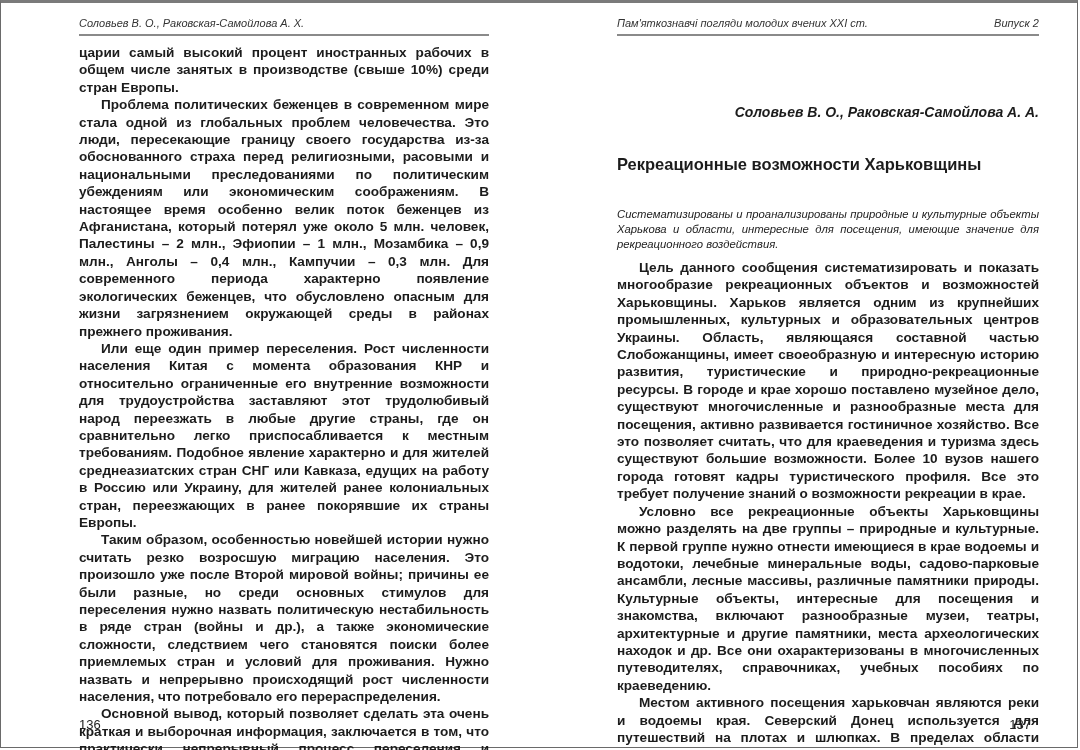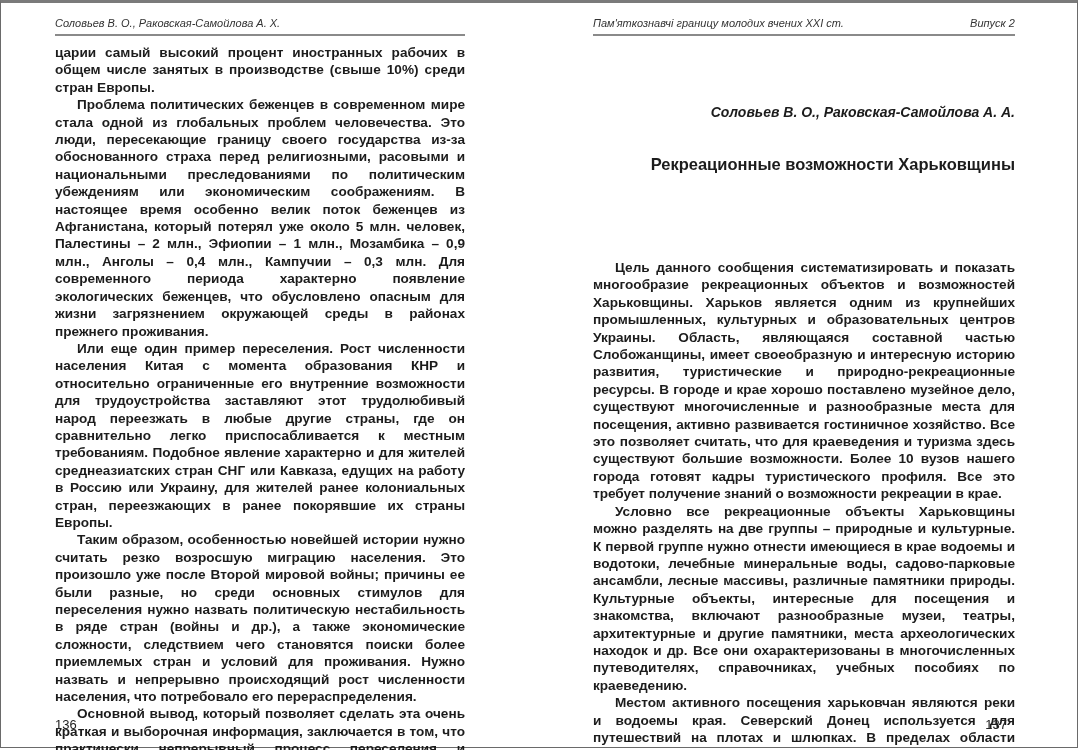--- a/index.html
+++ b/index.html
@@ -8,21 +8,21 @@
     background: #ffffff;
     font-family: "Liberation Sans", sans-serif;
     color: #1c1c1c;
     position: relative;
   }
   .frame {
     position: absolute; left: 0; top: 0; width: 1078px; height: 748px;
     border: 1px solid #6a6a6a; border-top: 3px solid #7a7a7a;
     box-sizing: border-box;
   }
-  .page { position: absolute; top: 0; height: 750px; }
+  .page { position: absolute; top: 0; height: 750px; margin-left: 24px; }
   .page.left { left: 55px; width: 410px; }
   .page.right { left: 593px; width: 422px; }
   .run-head {
     position: absolute; top: 17px; left: 0; right: 0;
     font-size: 11px; font-style: italic; color: #333;
     padding-bottom: 4px;
     border-bottom: 2px solid #8a8a8a;
     display: flex; justify-content: space-between;
     line-height: 13px;
   }
@@ -34,21 +34,21 @@
   .left .body-text { top: 44px; }
   .body-text p { margin: 0; text-indent: 0; font-weight: bold; }
   .body-text p.ind { text-indent: 22px; }
   .authors {
     position: absolute; top: 104px; right: 0;
     font-size: 14px; font-weight: bold; font-style: italic;
     text-align: center;
   }
   .title {
     position: absolute; top: 155px; left: 0; right: 0;
-    font-size: 16.5px; font-weight: bold; text-align: right;
+    font-size: 16.5px; font-weight: bold; text-align: left;
   }
   .abstract {
     position: absolute; top: 207px; left: 0; right: 0;
     font-size: 11.3px; line-height: 15px; font-style: italic;
     text-align: justify; color: #222;
   }
   .right .body-text { top: 259px; }
   .page-num {
     position: absolute; top: 717px; font-size: 13px; color: #222;
   }
@@ -69,24 +69,25 @@
     <p class="ind">Проблема политических беженцев в современном мире стала одной из глобальных проблем человечества. Это люди, пересекающие границу своего государства из-за обоснованного страха перед религиозными, расовыми и национальными преследованиями по политическим убеждениям или экономическим соображениям. В настоящее время особенно велик поток беженцев из Афганистана, который потерял уже около 5 млн. человек, Палестины – 2 млн., Эфиопии – 1 млн., Мозамбика – 0,9 млн., Анголы – 0,4 млн., Кампучии – 0,3 млн. Для современного периода характерно появление экологических беженцев, что обусловлено опасным для жизни загрязнением окружающей среды в районах прежнего проживания.</p>
     <p class="ind">Или еще один пример переселения. Рост численности населения Китая с момента образования КНР и относительно ограниченные его внутренние возможности для трудоустройства заставляют этот трудолюбивый народ переезжать в любые другие страны, где он сравнительно легко приспосабливается к местным требованиям. Подобное явление характерно и для жителей среднеазиатских стран СНГ или Кавказа, едущих на работу в Россию или Украину, для жителей ранее колониальных стран, переезжающих в ранее покорявшие их страны Европы.</p>
     <p class="ind">Таким образом, особенностью новейшей истории нужно считать резко возросшую миграцию населения. Это произошло уже после Второй мировой войны; причины ее были разные, но среди основных стимулов для переселения нужно назвать политическую нестабильность в ряде стран (войны и др.), а также экономические сложности, следствием чего становятся поиски более приемлемых стран и условий для проживания. Нужно назвать и непрерывно происходящий рост численности населения, что потребовало его перераспределения.</p>
     <p class="ind">Основной вывод, который позволяет сделать эта очень краткая и выборочная информация, заключается в том, что практически непрерывный процесс переселения и перемещения населения можно считать ведущей силой развития общества. Он содействовал рациональному использованию пригодных земель, исправлял последствия войн и природных катастроф, был и остается стимулом для освоения новых, внешне очень непривлекательных площадей. Это явление можно считать аналогом происходящих природных процессов и законов выравнивания обстановок и показателей. И, поскольку оно будет непрерывно продолжаться, необходимо его целенаправленное и детальное изучение, а также регулирование. Что частично уже и делается.</p>
   </div>
   <div class="page-num">136</div>
 </div>
 
 <div class="page right">
   <div class="run-head">
-    <span>Пам'яткознавчі границу молодих вчених XXI ст.</span>
+    <span>Пам'яткознавчі погляди молодих вчених XXI ст.</span>
     <span>Випуск 2</span>
   </div>
   <div class="authors">Соловьев В. О., Раковская-Самойлова А. А.</div>
   <div class="title">Рекреационные возможности Харьковщины</div>
+  <div class="abstract">Систематизированы и проанализированы природные и культурные объекты Харькова и области, интересные для посещения, имеющие значение для рекреационного воздействия.</div>
   <div class="body-text">
     <p class="ind">Цель данного сообщения систематизировать и показать многообразие рекреационных объектов и возможностей Харьковщины. Харьков является одним из крупнейших промышленных, культурных и образовательных центров Украины. Область, являющаяся составной частью Слобожанщины, имеет своеобразную и интересную историю развития, туристические и природно-рекреационные ресурсы. В городе и крае хорошо поставлено музейное дело, существуют многочисленные и разнообразные места для посещения, активно развивается гостиничное хозяйство. Все это позволяет считать, что для краеведения и туризма здесь существуют большие возможности. Более 10 вузов нашего города готовят кадры туристического профиля. Все это требует получение знаний о возможности рекреации в крае.</p>
     <p class="ind">Условно все рекреационные объекты Харьковщины можно разделять на две группы – природные и культурные. К первой группе нужно отнести имеющиеся в крае водоемы и водотоки, лечебные минеральные воды, садово-парковые ансамбли, лесные массивы, различные памятники природы. Культурные объекты, интересные для посещения и знакомства, включают разнообразные музеи, театры, архитектурные и другие памятники, места археологических находок и др. Все они охарактеризованы в многочисленных путеводителях, справочниках, учебных пособиях по краеведению.</p>
     <p class="ind">Местом активного посещения харьковчан являются реки и водоемы края. Северский Донец используется для путешествий на плотах и шлюпках. В пределах области создано около двух тысяч искусственных водоемов, в том числе 1910 прудов и 50 водохранилищ. Наиболее крупными являются Печенежское и Краснооскольское водохранилища. Они обустроены. Так, Печенежское водохранилище, сооруженное в 1964 г., имеет протяженность 70 км и ширину до 3 км. На правом его</p>
   </div>
   <div class="page-num">137</div>
 </div>
 
 </body></html>

